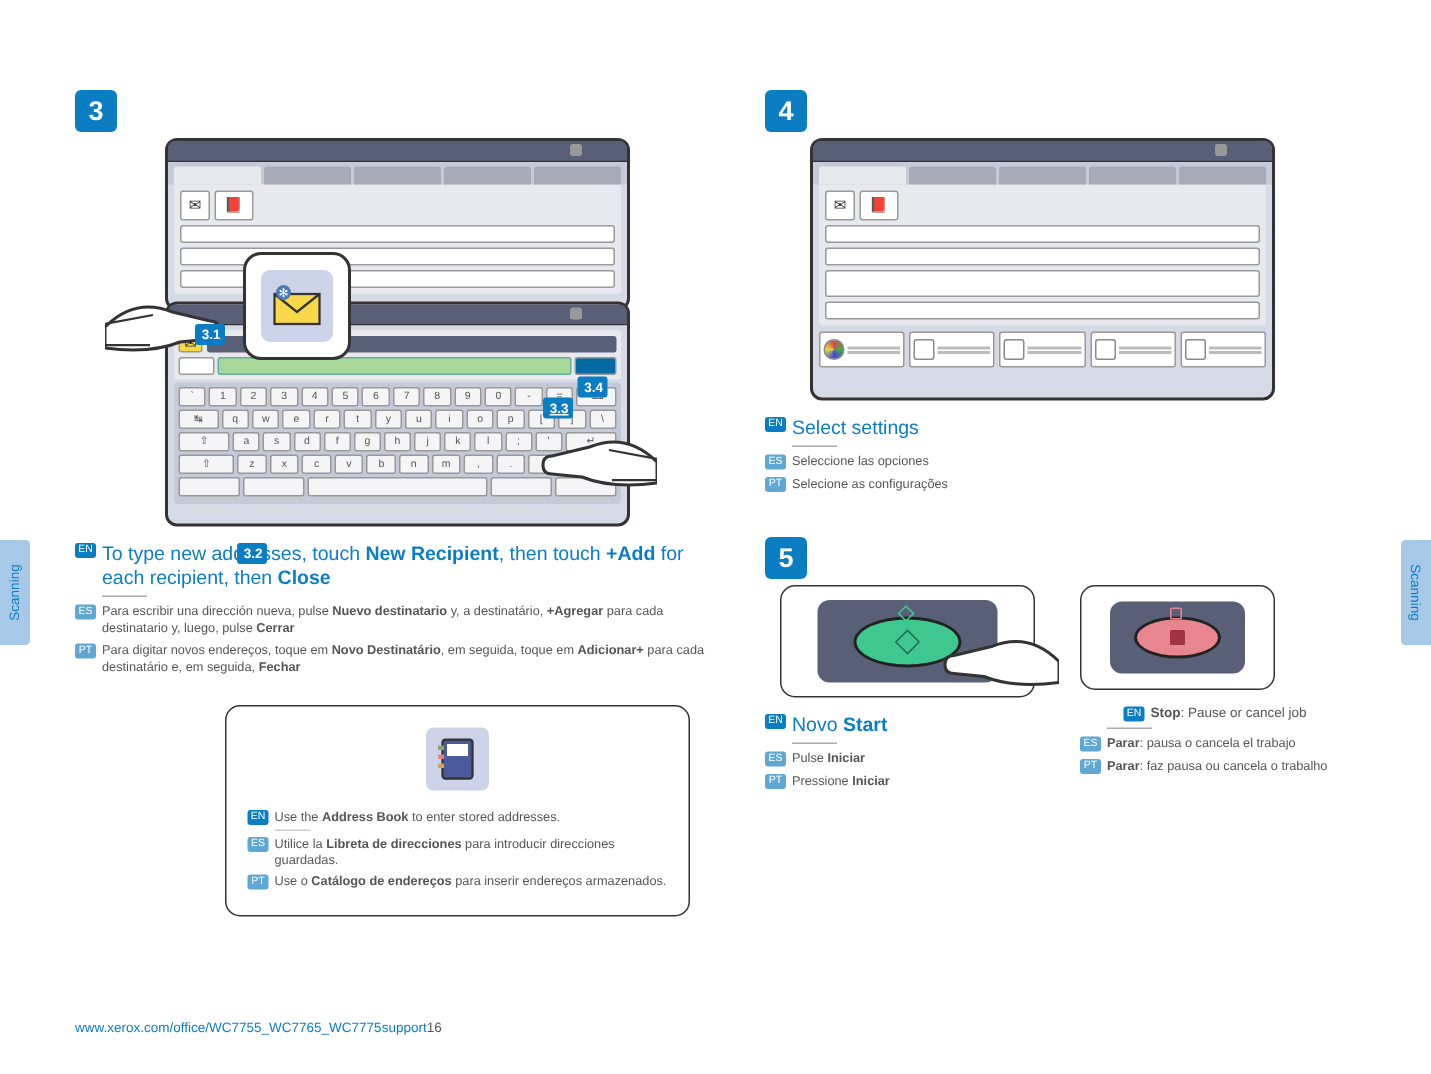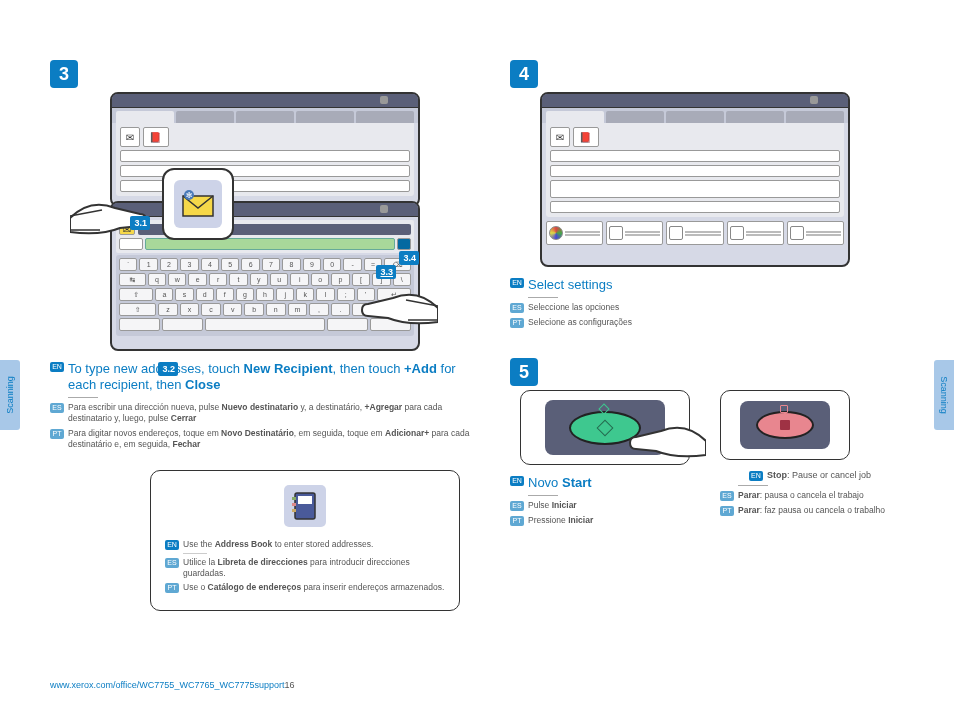--- a/index.html
+++ b/index.html
@@ -156,21 +156,21 @@
       <div style="background:#e8e9ee; margin:3px 4px 0 4px; padding:3px; border-radius:2px;">
         <div style="display:flex; gap:3px; align-items:center;">
           <div class="icon-sq" style="background:#f6d849; width:16px; height:12px;">✉</div>
           <div style="flex:1; height:11px; background:#5a5f78; border-radius:2px;"></div>
         </div>
         <div style="display:flex; gap:2px; margin-top:3px;">
           <div style="width:24px; height:12px; background:#fff; border:1px solid #999; border-radius:2px;"></div>
           <div style="flex:1; height:12px; background:#a8d89a; border:1px solid #6a9; border-radius:2px; position:relative;">
             <div class="substep-badge" style="position:absolute; right:-2px; top:-18px;text-decoration:underline;">3.3</div>
           </div>
-          <div style="width:14px; height:12px; background:#0369a1; border:1px solid #999; border-radius:2px; position:relative;">
+          <div style="width:28px; height:12px; background:#0369a1; border:1px solid #999; border-radius:2px; position:relative;">
             <div class="substep-badge" style="position:absolute; left:1px; top:-32px;">3.4</div>
           </div>
         </div>
       </div>
       <div class="keyboard-area">
         <div class="kb-row" id="kbr1">
             <div class="kb-key">`</div>
             <div class="kb-key">1</div>
             <div class="kb-key">2</div>
             <div class="kb-key">3</div>

